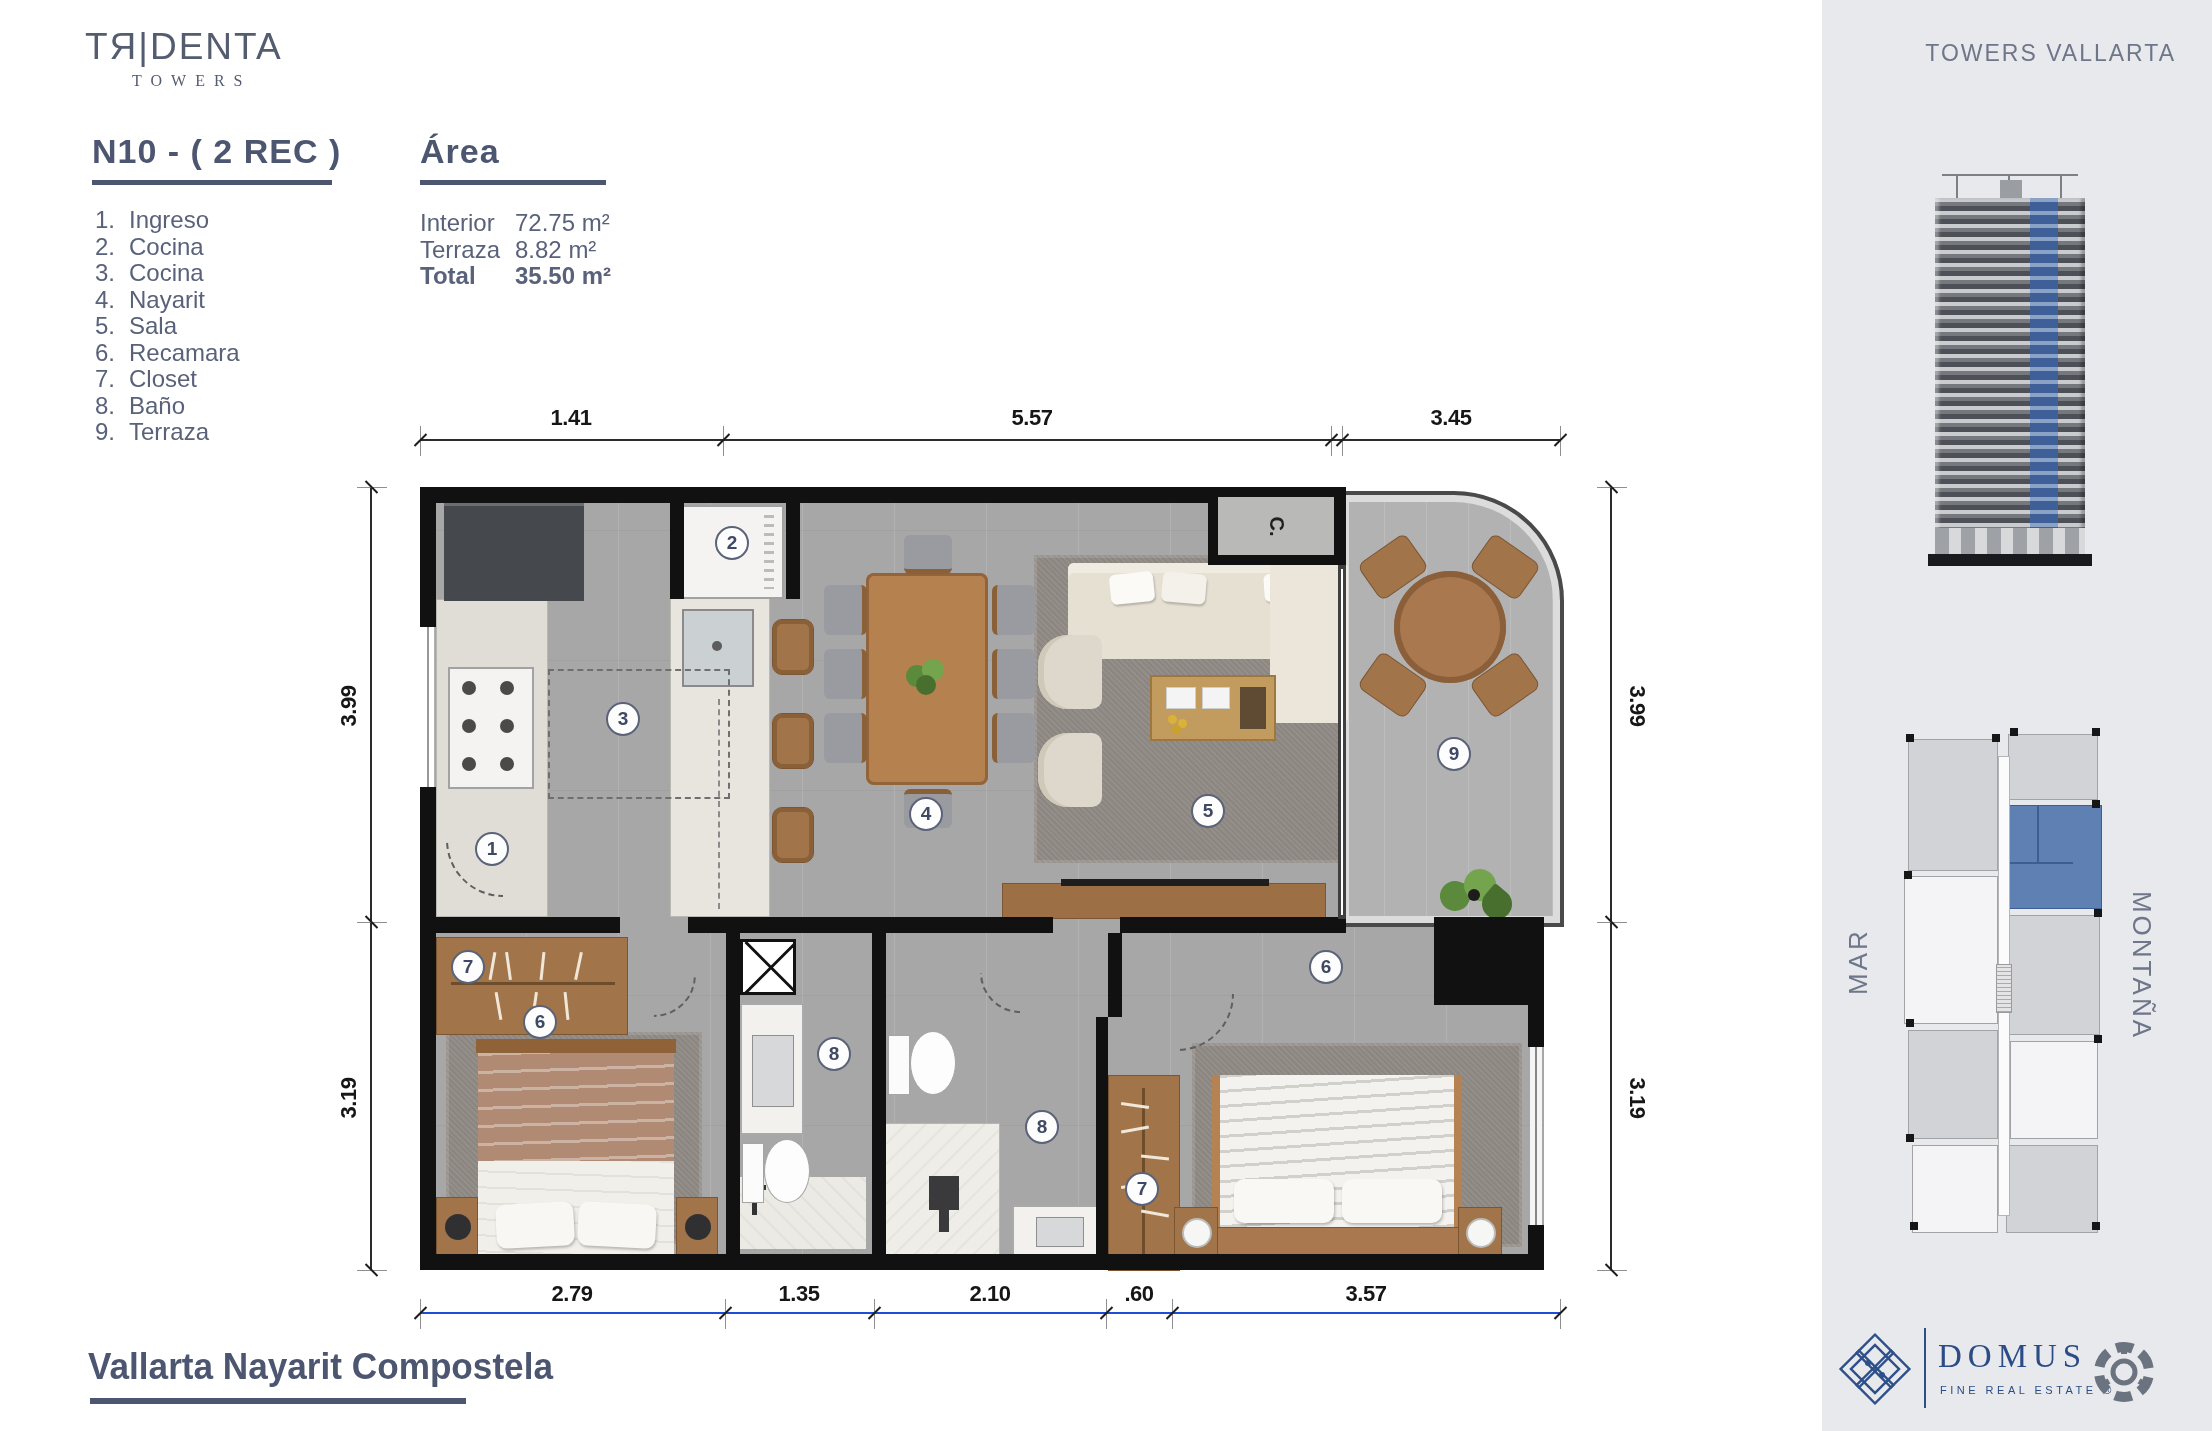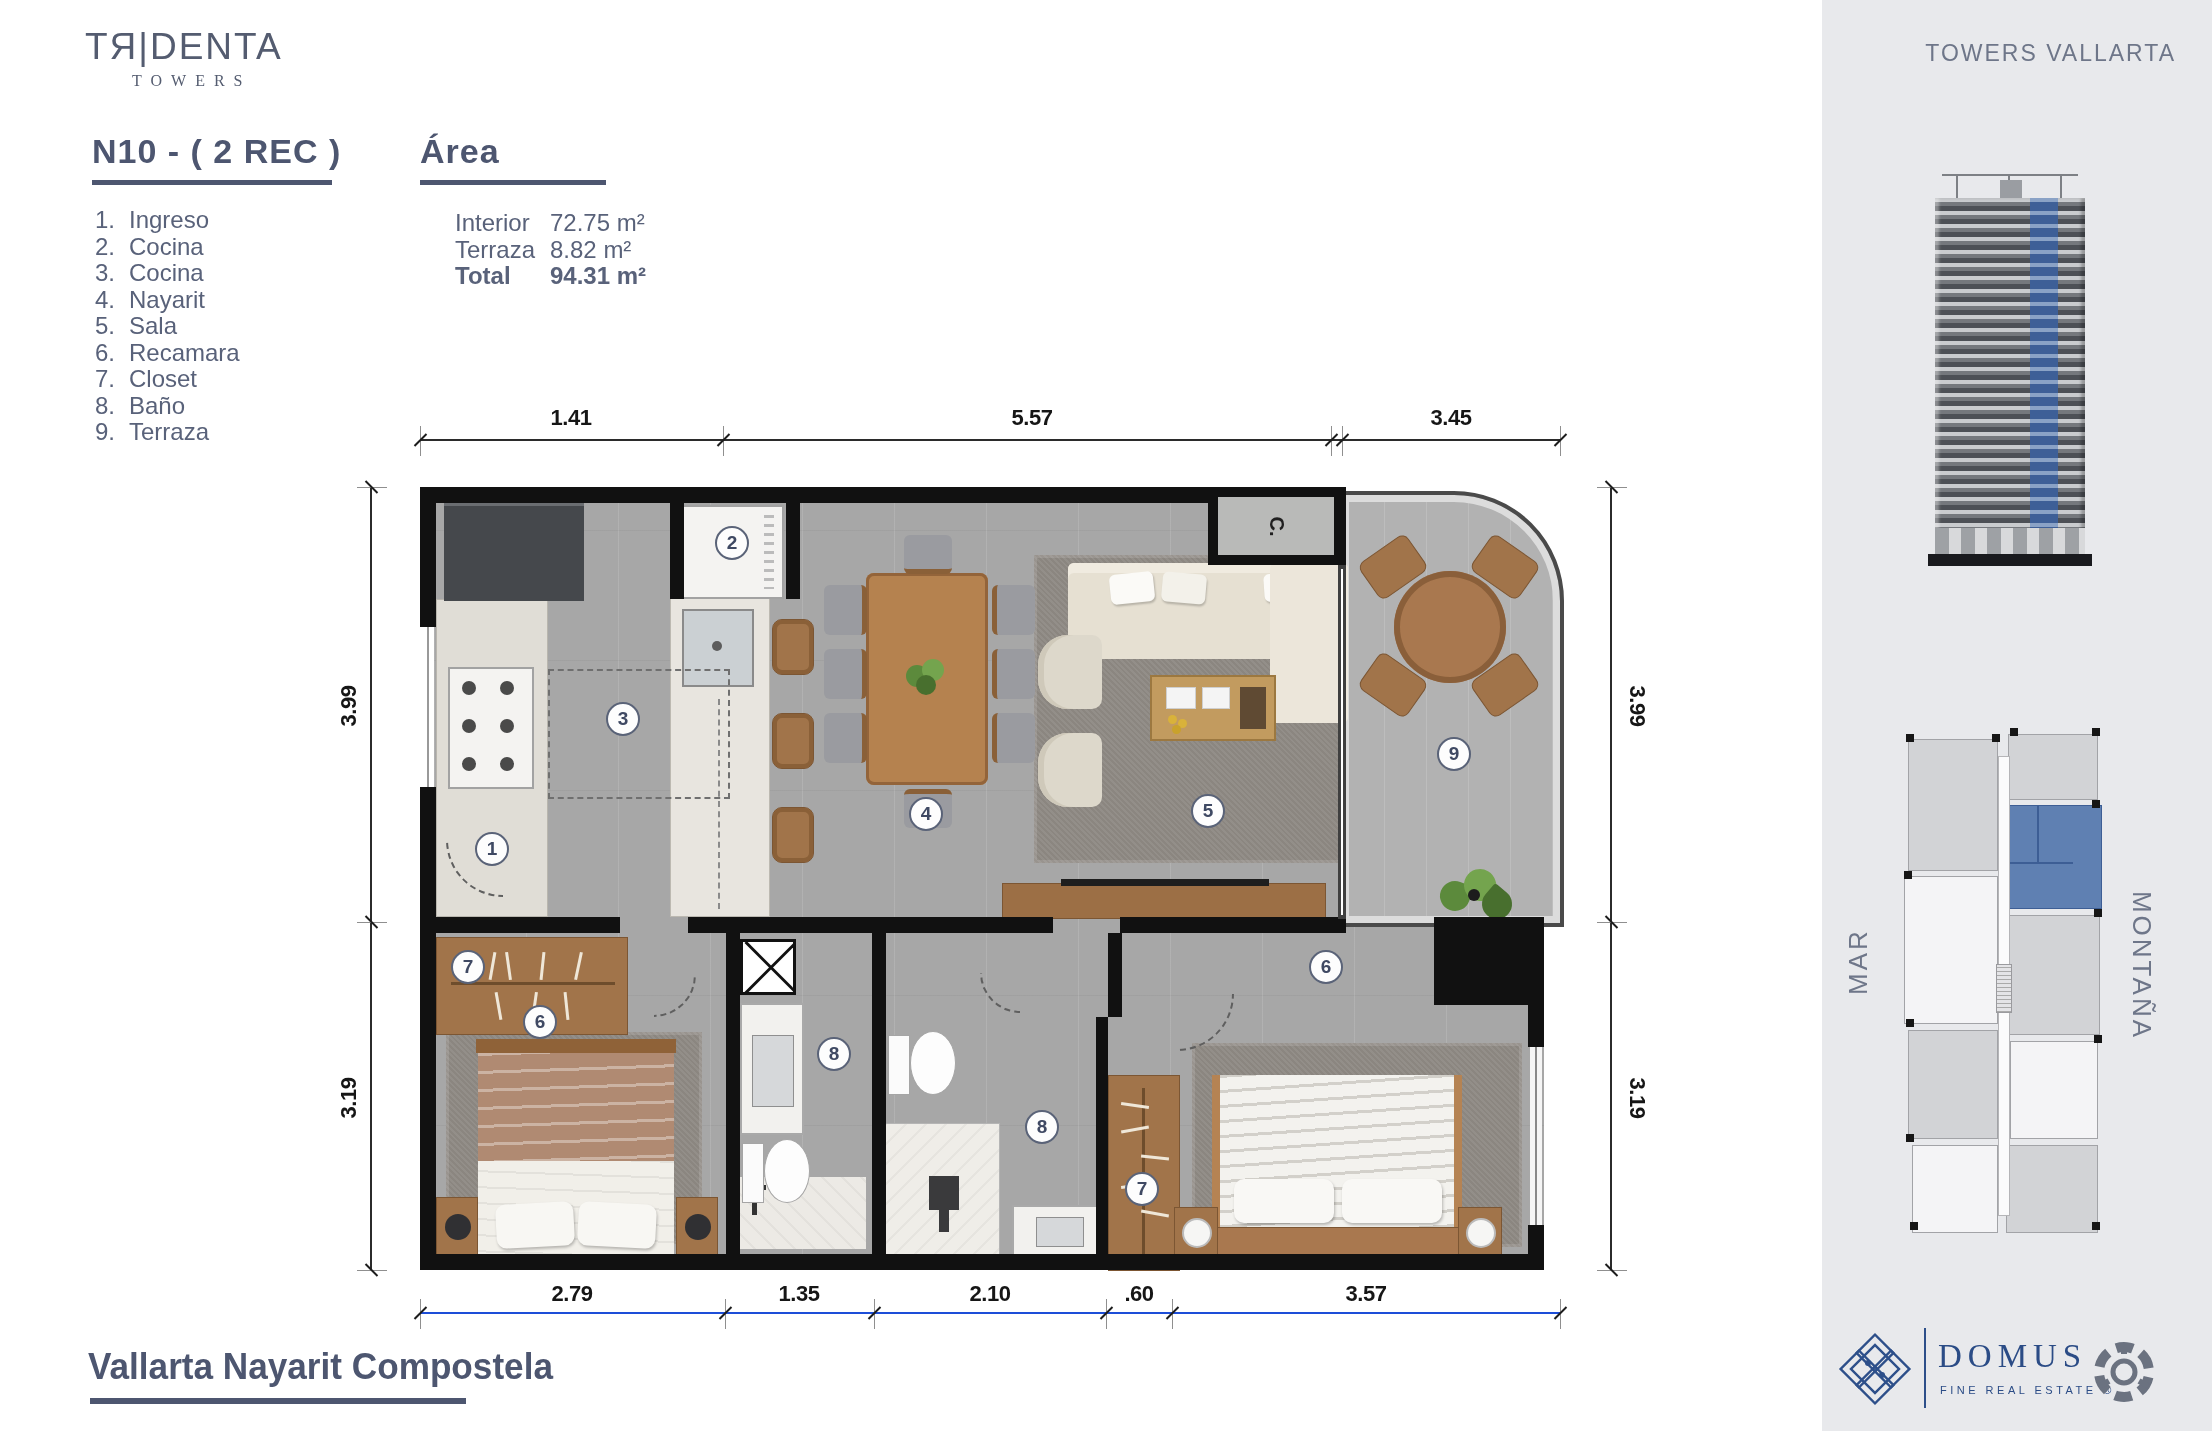--- a/index.html
+++ b/index.html
@@ -9,21 +9,21 @@
 
   
   .logo-main{position:absolute;left:85px;top:26px;font-size:37px;letter-spacing:2px;color:#545c70;font-weight:400;}
   .logo-sub{position:absolute;left:132px;top:72px;font-size:16px;letter-spacing:9px;color:#545c70;
             font-family:"Liberation Serif",serif;}
   .h-title{position:absolute;font-size:34px;font-weight:bold;color:#4d5670;letter-spacing:1px;}
   .h-rule{position:absolute;height:5px;background:#4d5670;}
   .legend{position:absolute;left:95px;top:207px;font-size:24px;color:#59627a;}
   .legend-row{display:flex;line-height:26.5px;}
   .legend-num{width:34px;}
-  .area-tab{position:absolute;left:420px;top:210px;font-size:24px;color:#59627a;margin-left:35px;}
+  .area-tab{position:absolute;left:420px;top:210px;font-size:24px;color:#59627a;}
   .area-row{display:flex;line-height:26.5px;}
   .area-row .lab{width:95px;}
   .area-row:last-child{font-weight:bold;}
 
   
   #plan{position:absolute;left:420px;top:487px;width:1140px;height:783px;}
   .wall{position:absolute;background:#111;z-index:6;}
   .floor{position:absolute;background-color:#a7a7a7;z-index:1;
      background-image:repeating-linear-gradient(90deg,rgba(255,255,255,.12) 0 1px,transparent 1px 92px),
                       repeating-linear-gradient(0deg,rgba(0,0,0,.04) 0 1px,transparent 1px 130px);}
@@ -141,21 +141,21 @@
     <div class="area-row">
         <span class="lab">Interior</span>
         <span>72.75 m²</span>
       </div>
     <div class="area-row">
         <span class="lab">Terraza</span>
         <span>8.82 m²</span>
       </div>
     <div class="area-row">
         <span class="lab">Total</span>
-        <span>94.31 m²</span>
+        <span>35.50 m²</span>
       </div>
   </div>
 
   <div id="plan">
 
     <div class="floor" style="left:14px;top:14px;width:906px;height:420px;"></div>
     <div class="floor" style="left:14px;top:432px;width:1110px;height:337px;"></div>
     <div class="terr-floor"></div>
 
     <div class="wall" style="left:0;top:0;width:800px;height:16px;"></div>

